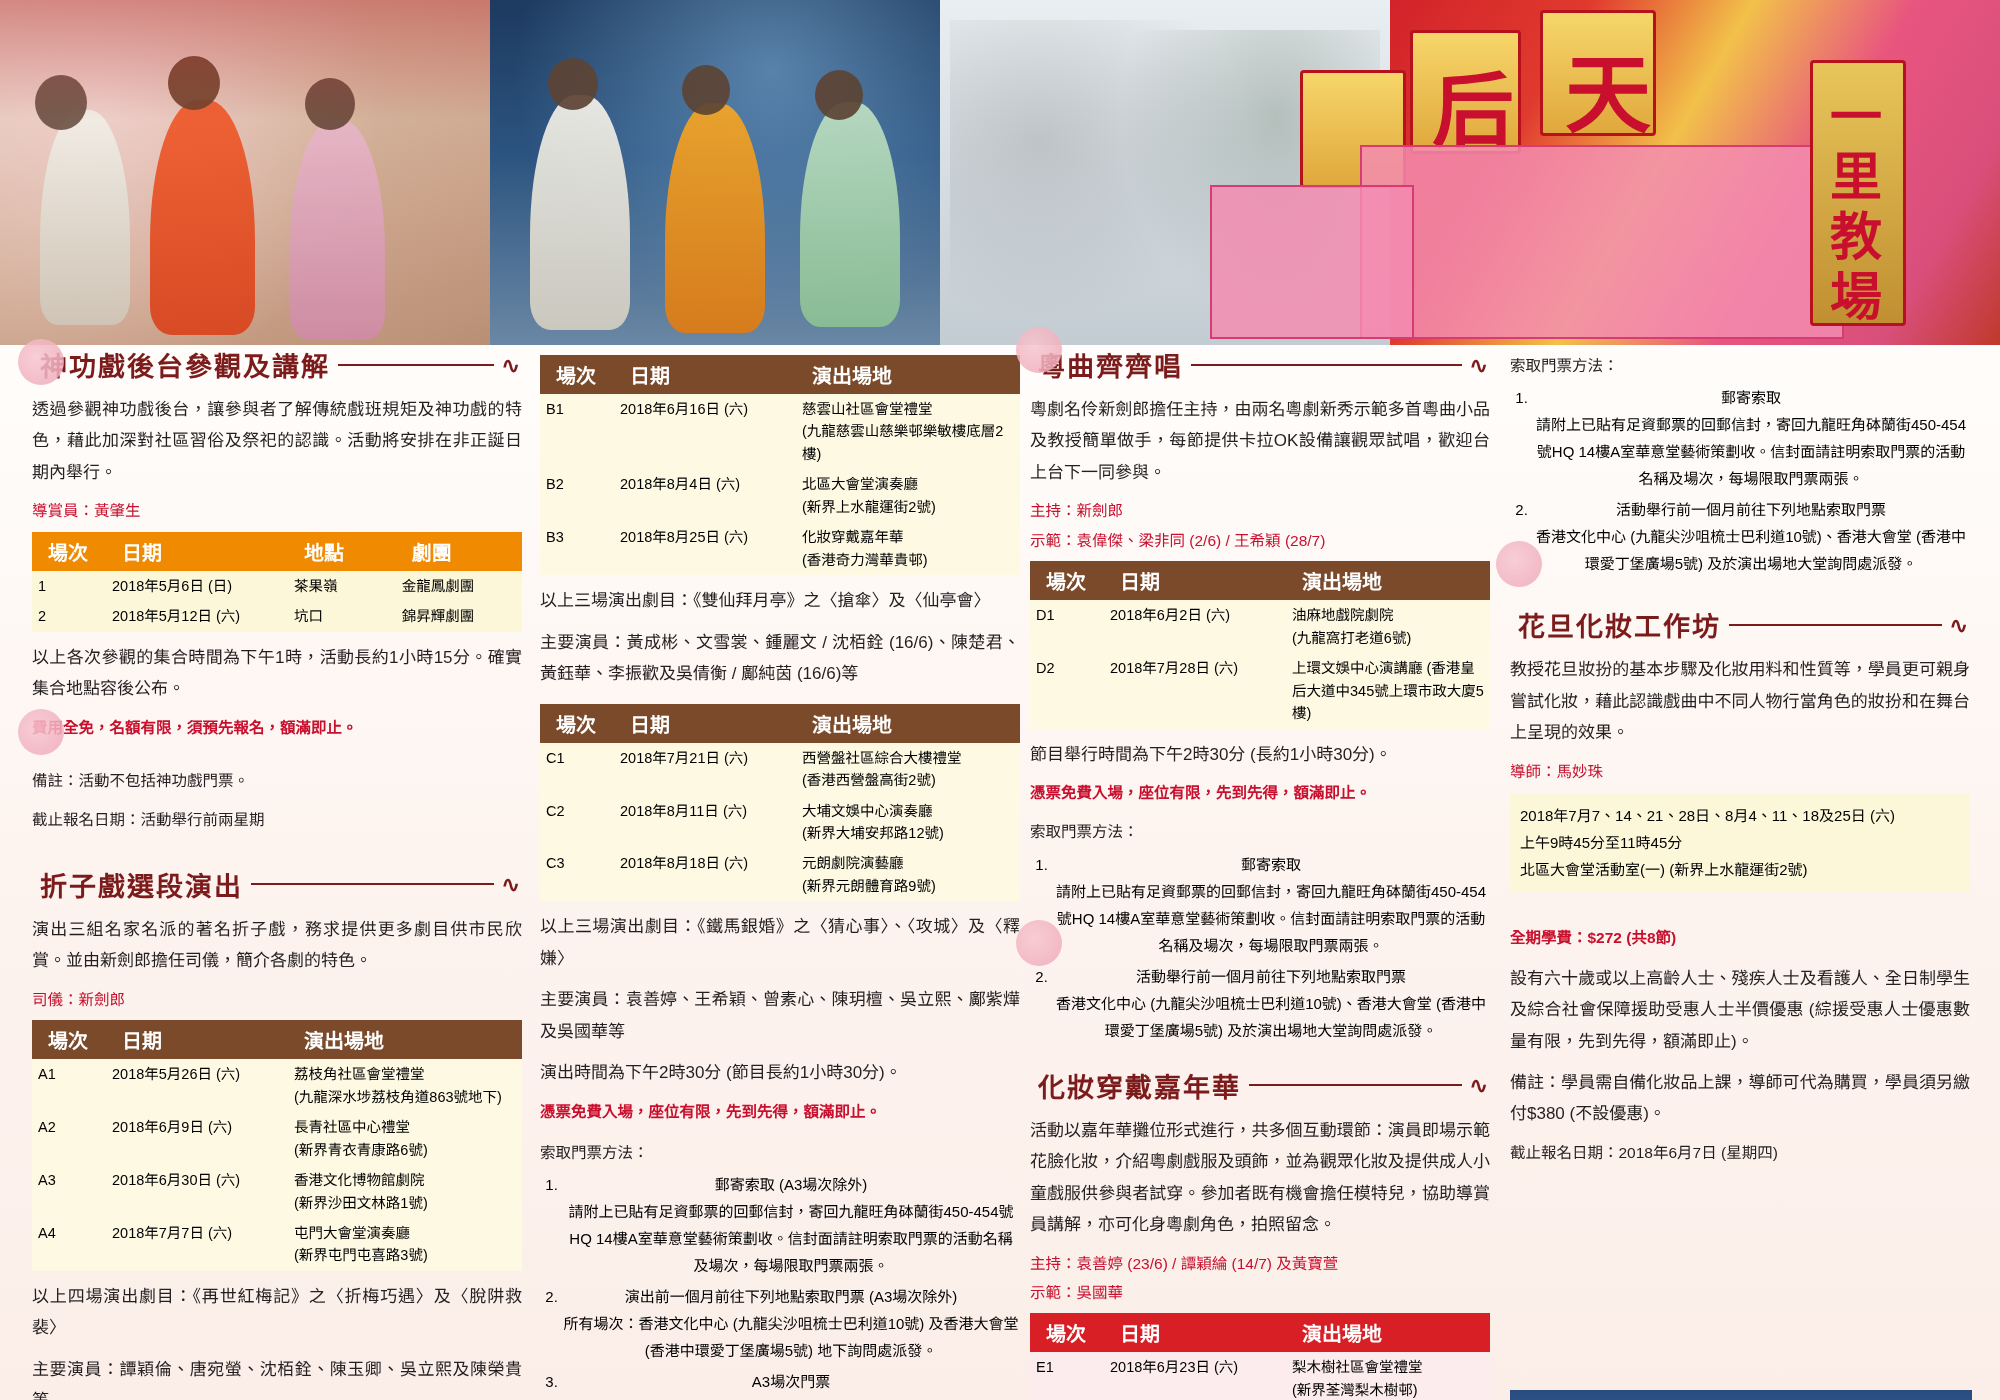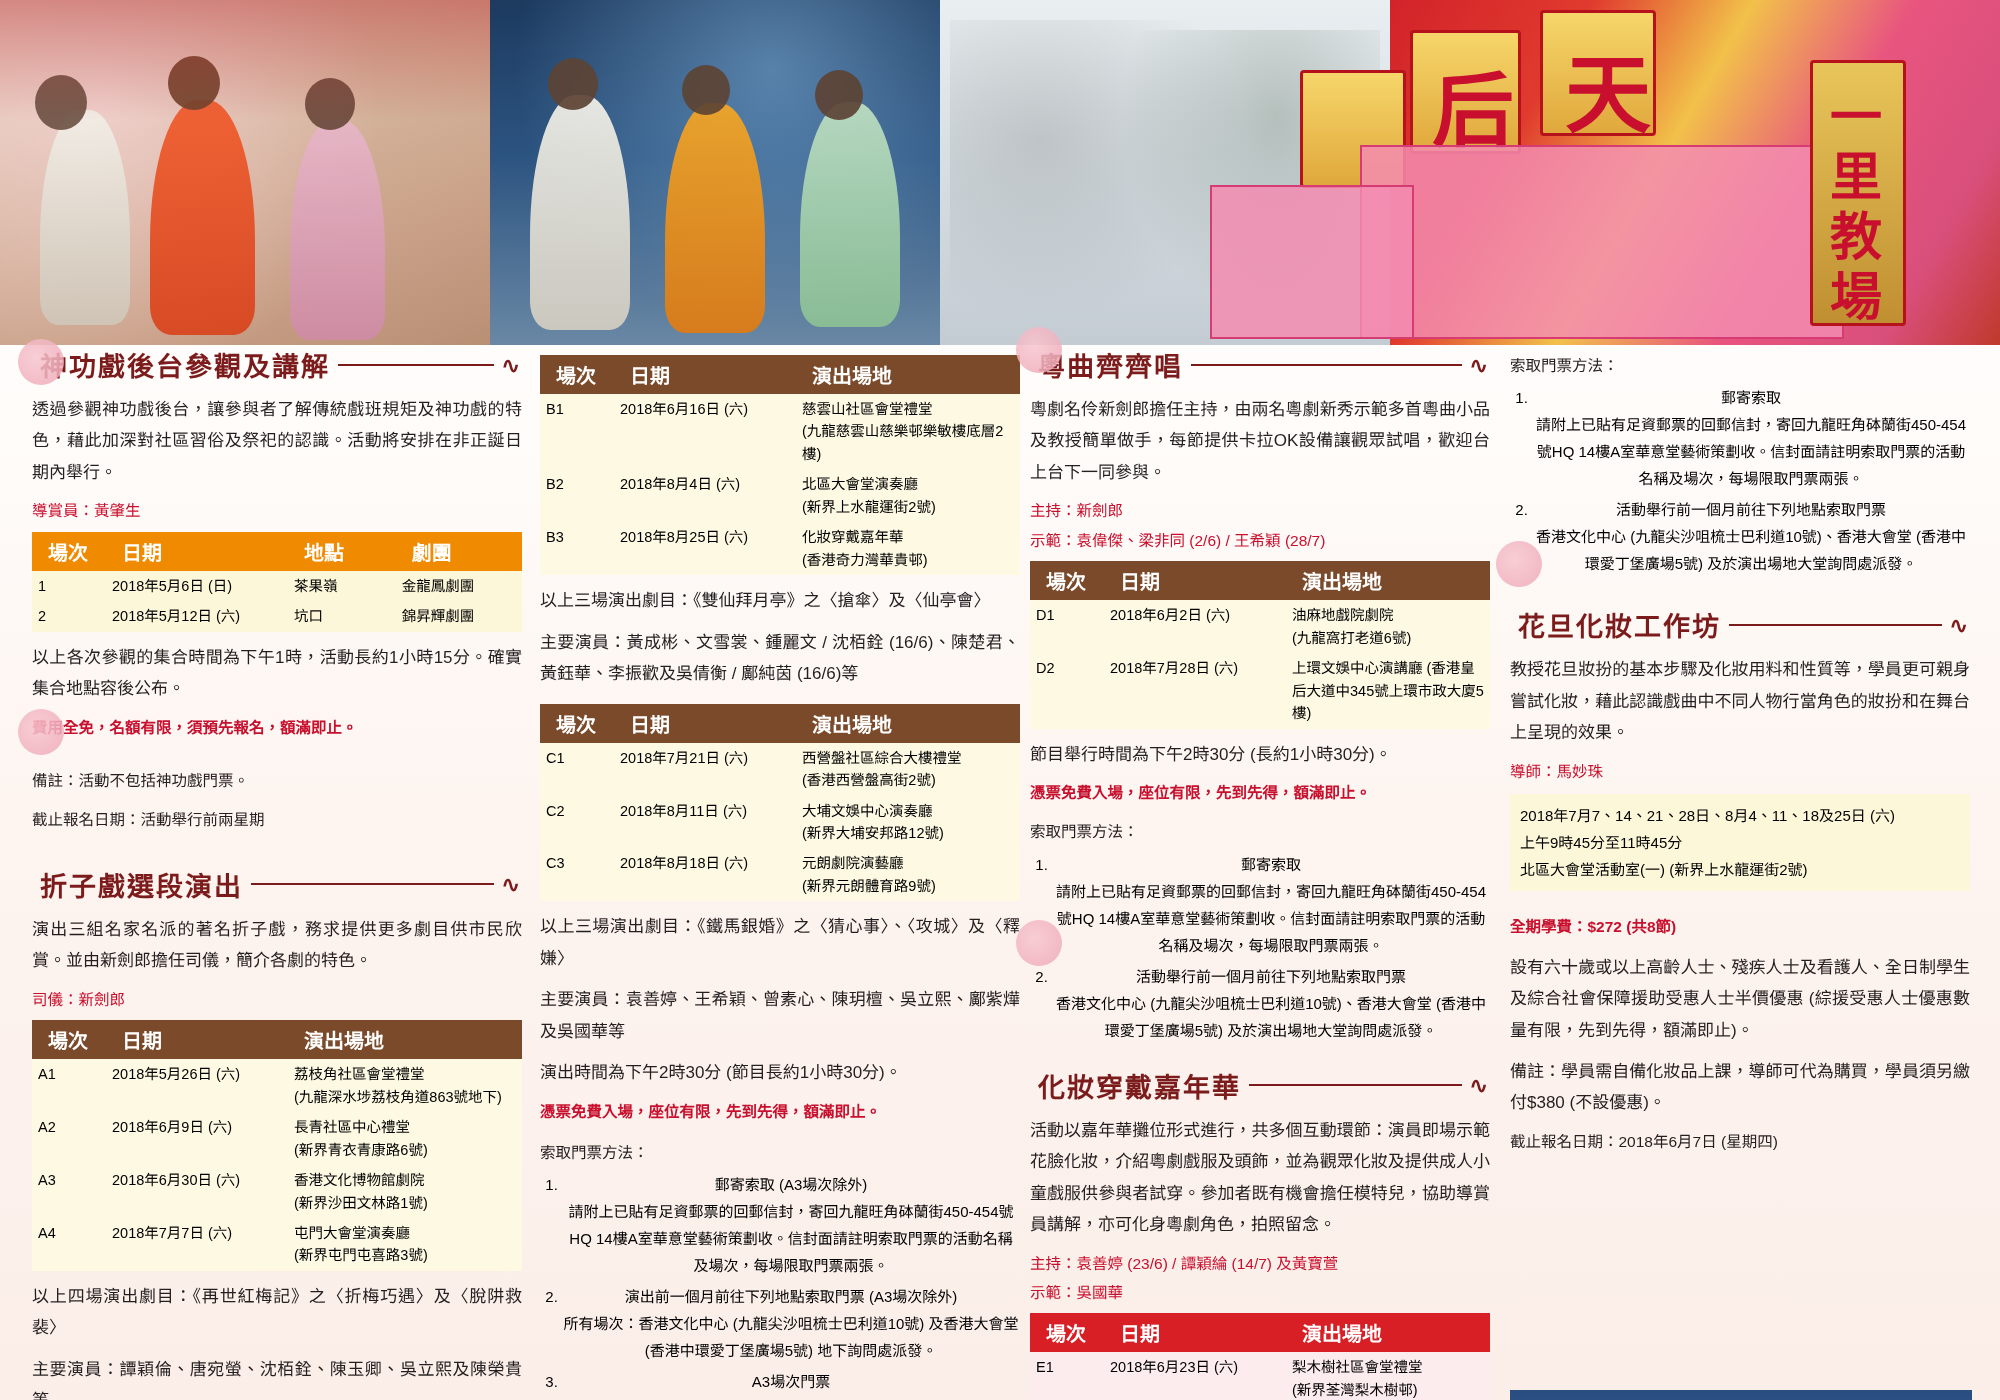--- a/index.html
+++ b/index.html
@@ -413,21 +413,21 @@
     </div>
     <p class="body">教授花旦妝扮的基本步驟及化妝用料和性質等，學員更可親身嘗試化妝，藉此認識戲曲中不同人物行當角色的妝扮和在舞台上呈現的效果。</p>
     <div class="lbl red">導師：馬妙珠</div>
 
     <div class="noteblock" style="margin-top:8px;">
       <div>2018年7月7、14、21、28日、8月4、11、18及25日 (六)</div>
       <div>上午9時45分至11時45分</div>
       <div>北區大會堂活動室(一) (新界上水龍運街2號)</div>
     </div>
 
-    <div class="lbl redbold" style="margin-top:21px;">全期學費：$272 (共8節)</div>
+    <div class="lbl redbold" style="margin-top:32px;">全期學費：$272 (共8節)</div>
     <p class="body">設有六十歲或以上高齡人士、殘疾人士及看護人、全日制學生及綜合社會保障援助受惠人士半價優惠 (綜援受惠人士優惠數量有限，先到先得，額滿即止)。</p>
     <p class="body">備註：學員需自備化妝品上課，導師可代為購買，學員須另繳付$380 (不設優惠)。</p>
     <div class="lbl" style="margin-top:6px;">截止報名日期：2018年6月7日 (星期四)</div>
   </div>
 
   <div class="photo-bottom">
     
     
     
     

